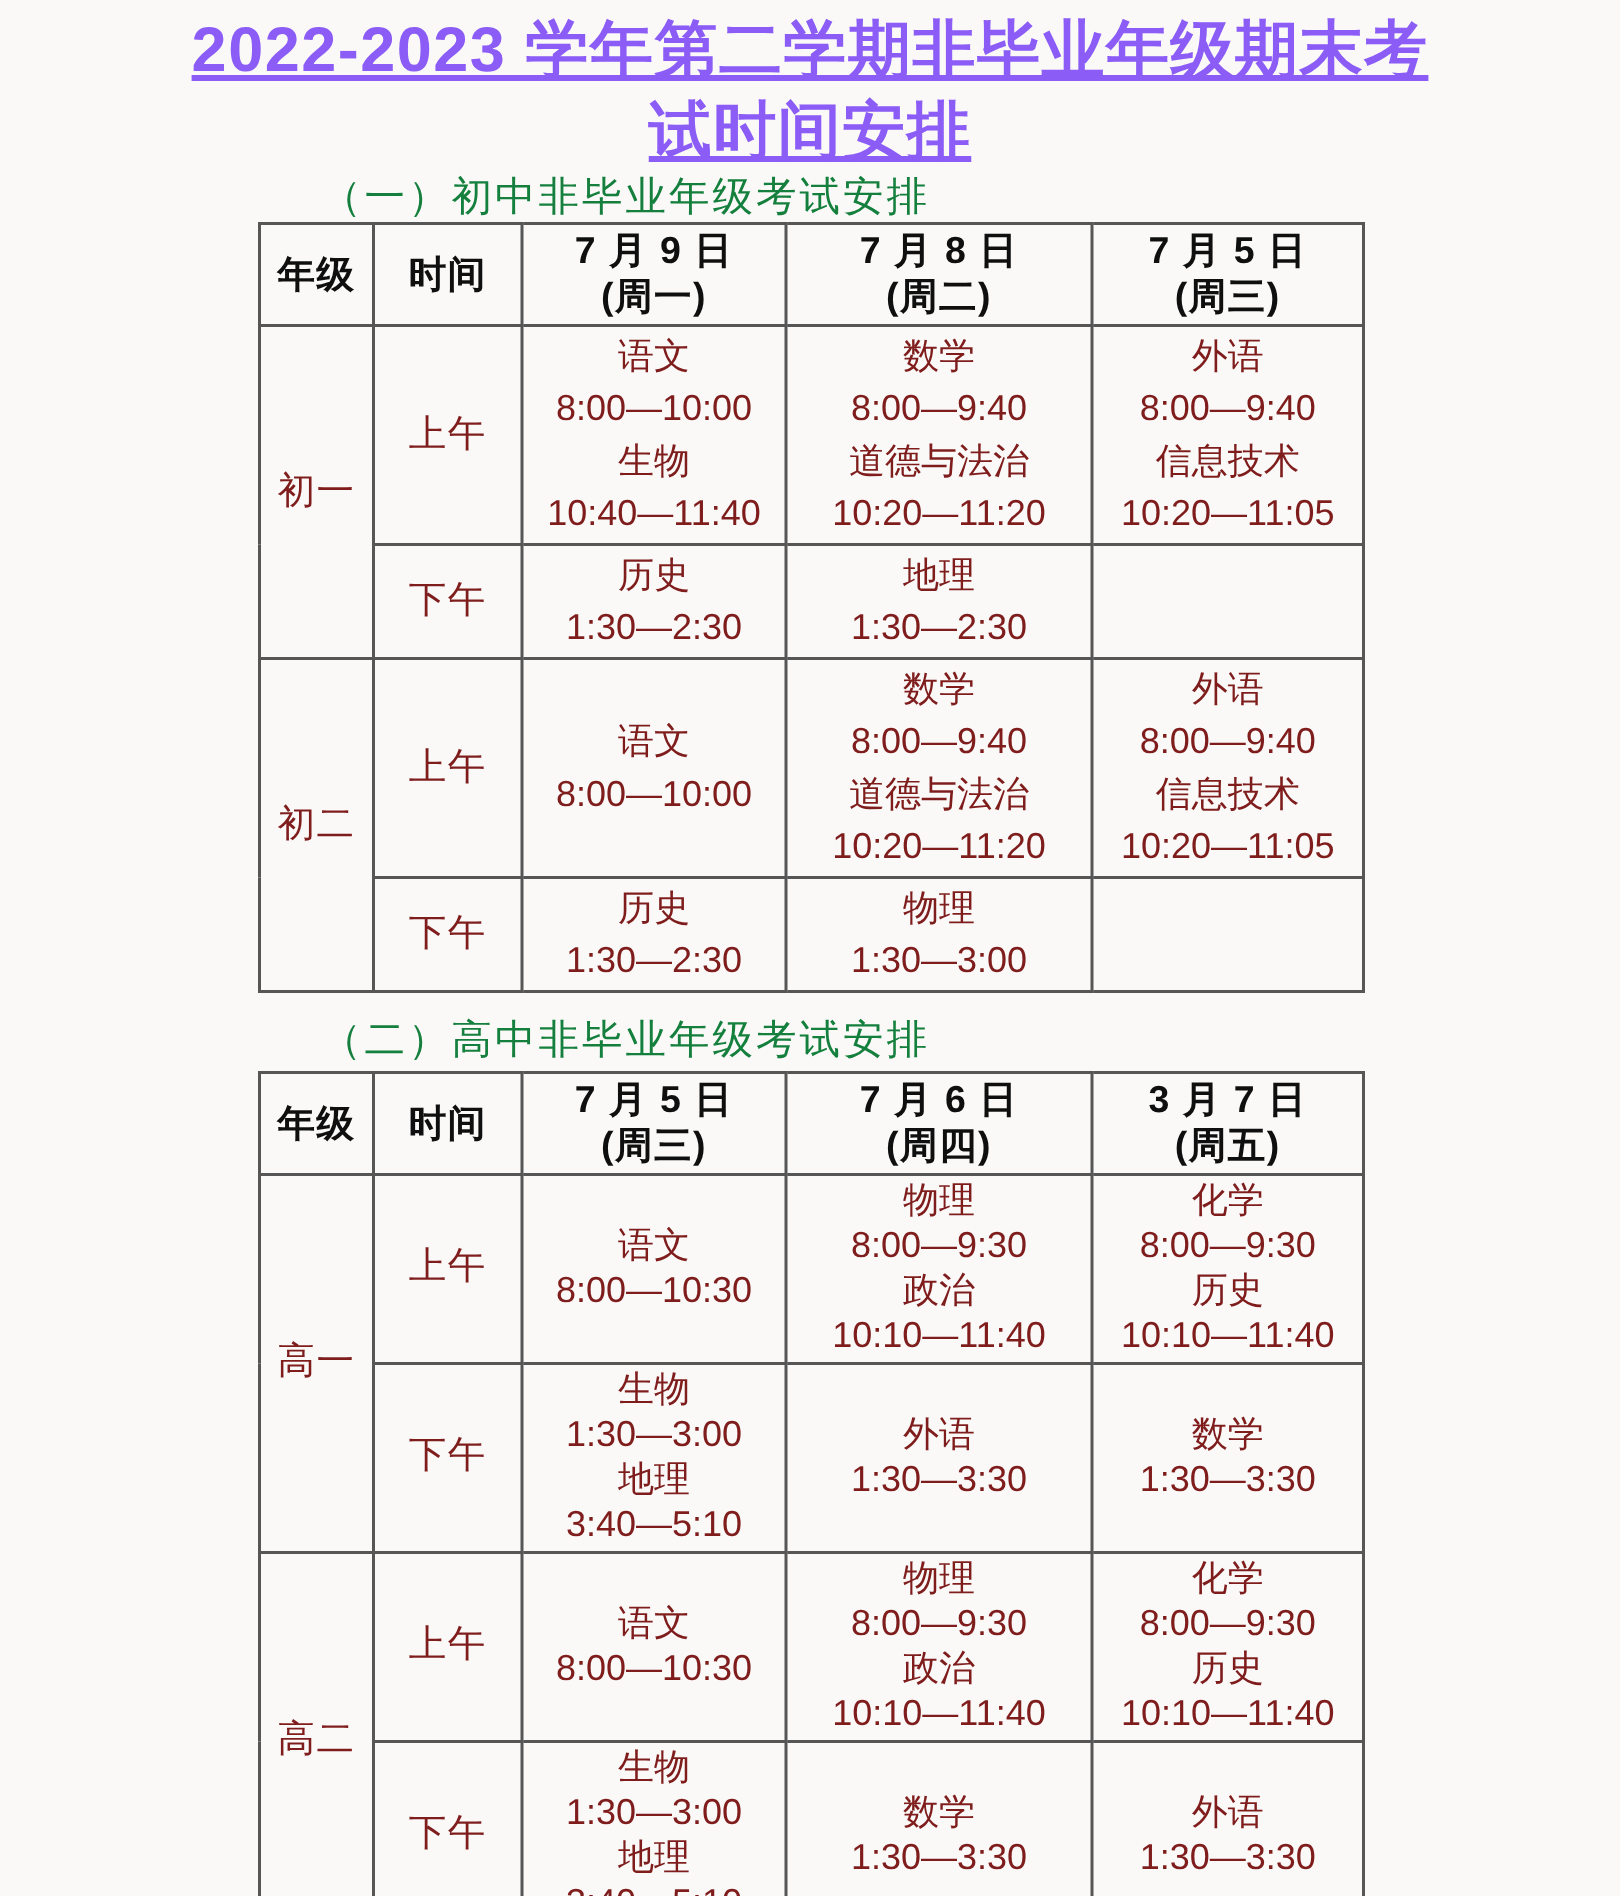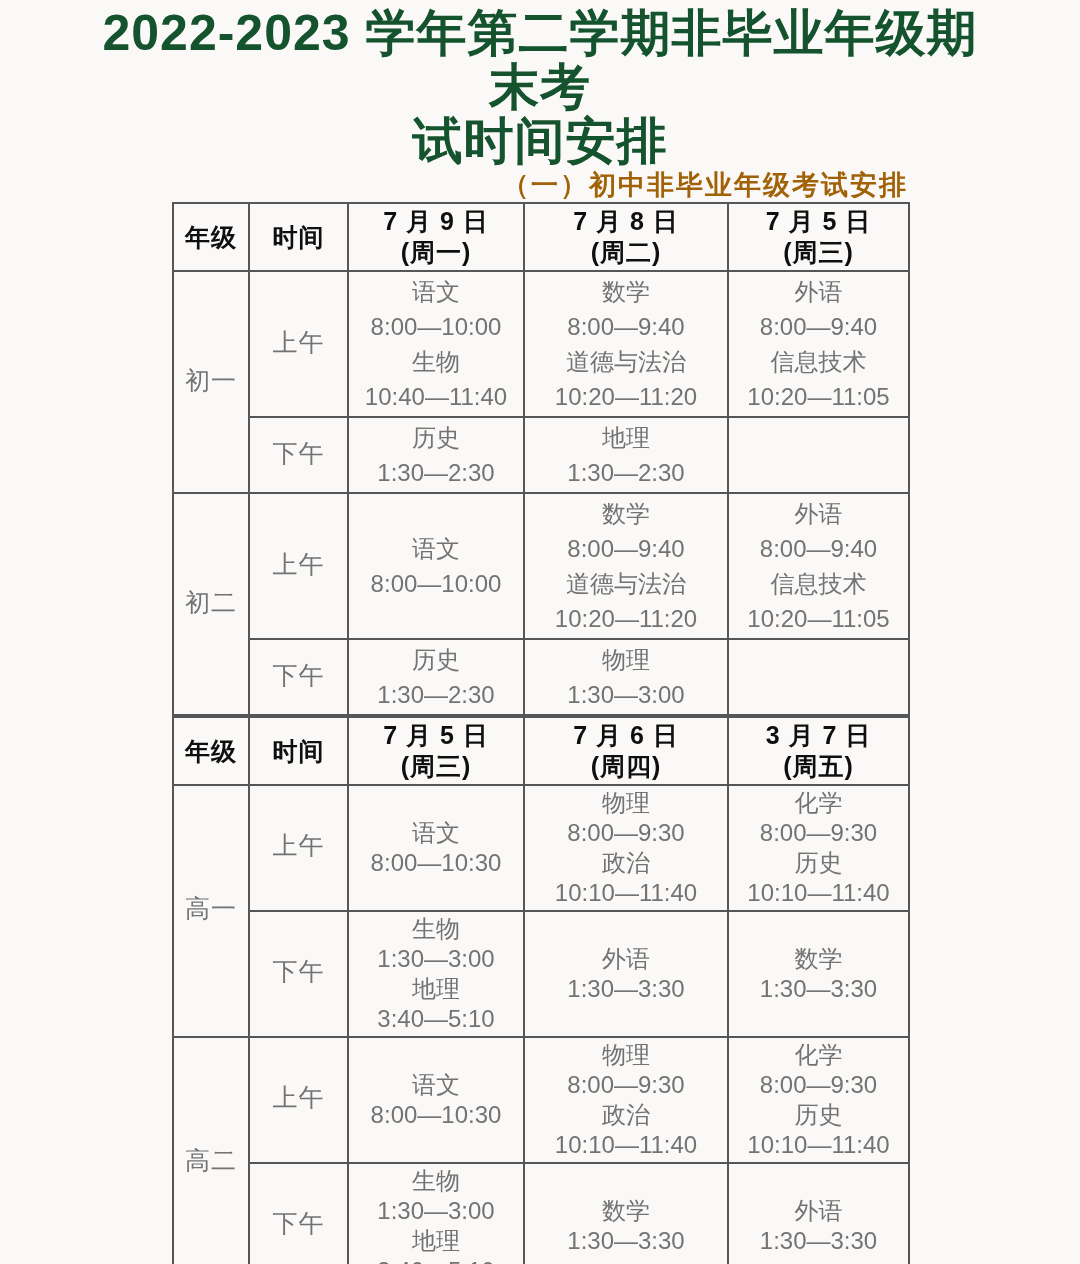--- a/index.html
+++ b/index.html
@@ -8,40 +8,40 @@
     height: 1264px;
     background: #faf9f8;
     overflow: hidden;
     font-family: "Liberation Sans", sans-serif;
     color: #141414;
   }
   .page-title {
     margin: 6px auto 0;
     width: 900px;
     text-align: center;
-    font-size: 50px;
+    font-size: 42px;
     font-weight: 700;
     line-height: 54px;
     letter-spacing: 1px;
     white-space: pre-line;
-    color: #14532d;
+    color: #8b5cf6;
+    text-decoration: underline;
   }
   .content {
     margin-left: 172px;
     width: 736px;
   }
   .section-heading {
     font-size: 27px;
-    font-weight: 700;
+    font-weight: 400;
     line-height: 34px;
     padding-left: 42px;
     letter-spacing: 2px;
     white-space: pre-line;
-    color: #a16207;
-    text-align: right;
+    color: #15803d;
   }
   .heading-gap {
     margin-top: 14px;
     margin-bottom: 4px;
   }
   table {
     border-collapse: collapse;
     table-layout: fixed;
     width: 736px;
     background: transparent;
@@ -62,21 +62,21 @@
   th {
     font-weight: 700;
     font-size: 25px;
     line-height: 31px;
     letter-spacing: 1px;
     color: #0f0f0f;
   }
   td {
     font-weight: 400;
     font-size: 24px;
-    color: #737373;
+    color: #7f1d1d;
     margin-left: 28px;
   }
   .grade-cell, .session-cell {
     font-size: 25px;
     letter-spacing: 1px;
     font-family: Liberation Mono, monospace;
   }
   .t1 td { line-height: 35px; }
   .t2 td { line-height: 30px; }
   .t1 tr.hd { height: 67px; }
@@ -163,20 +163,21 @@
 1:30—2:30</td>
           <td>物理
 1:30—3:00</td>
           <td></td>
         </tr>
       </tbody>
     </table>
   </section>
 
   <section>
+    <h2 class="section-heading heading-gap">（二）高中非毕业年级考试安排</h2>
     <table class="t2">
       <colgroup>
         <col class="c-grade">
           <col class="c-time">
           <col class="c-d1">
           <col class="c-d2">
           <col class="c-d3">
       </colgroup>
       <tbody>
         <tr class="hd">

